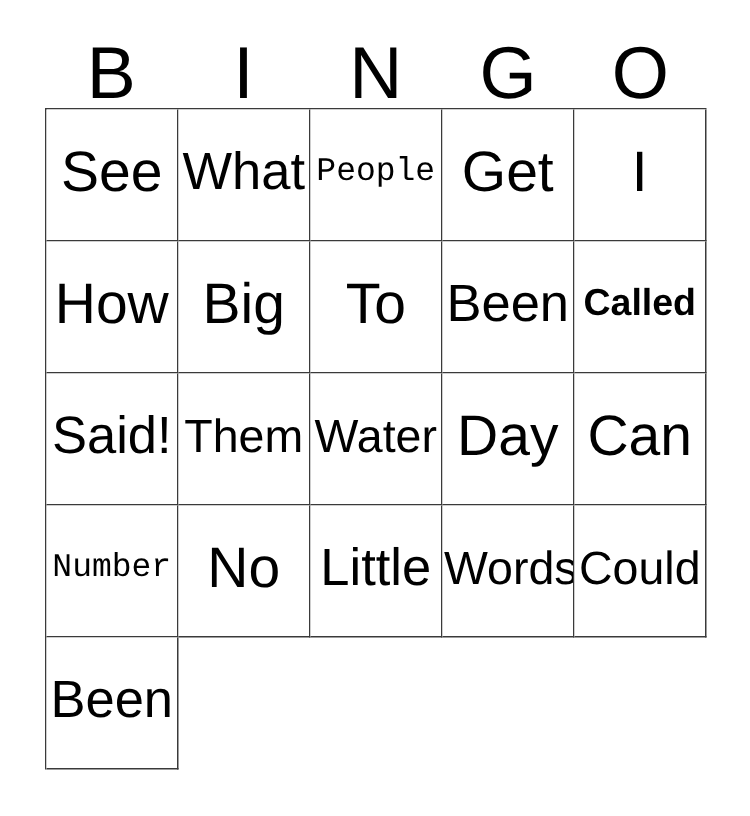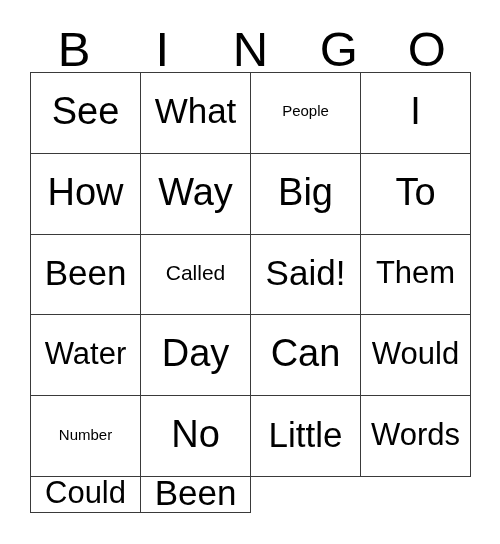--- a/index.html
+++ b/index.html
@@ -50,21 +50,21 @@
   .grid {
     position: absolute;
     left: 30px;
     top: 72px;
     width: 441px;
     height: 441px;
     border-top: 1px solid #3a3a3a;
     border-left: 1px solid #3a3a3a;
     box-sizing: border-box;
     display: grid;
-    grid-template-columns: repeat(4, 1fr);
+    grid-template-columns: repeat(5, 1fr);
     grid-template-rows: repeat(5, 1fr);
     background: #ffffff;
   }
 
   .cell {
     border-right: 1px solid #3a3a3a;
     border-bottom: 1px solid #3a3a3a;
     box-sizing: border-box;
     background: #ffffff;
     display: flex;
@@ -83,22 +83,22 @@
     line-height: 1.0;
     white-space: nowrap;
     position: relative;
     top: -2px;
   }
 
   
   .fs-xl   { font-size: 38px; }
   .fs-lg   { font-size: 35px; }
   .fs-md   { font-size: 31px; }
-  .fs-sm   { font-size: 21px; }
-  .fs-xs   { font-size: 15px; }
+  .fs-sm   { font-size: 25px; font-weight: bold; }
+  .fs-xs   { font-size: 22px; font-family: Liberation Mono, monospace; }
 </style>
 </head>
 <body>
 
 <div class="card">
 
   <div class="header-row">
     <div class="header-cell">B</div>
     <div class="header-cell">I</div>
     <div class="header-cell">N</div>
@@ -111,28 +111,28 @@
     <div class="cell">
       <span class="cell-text fs-xl">See</span>
     </div>
     <div class="cell">
       <span class="cell-text fs-lg">What</span>
     </div>
     <div class="cell">
       <span class="cell-text fs-xs">People</span>
     </div>
     <div class="cell">
+      <span class="cell-text fs-xl">Get</span>
+    </div>
+    <div class="cell">
       <span class="cell-text fs-xl">I</span>
     </div>
 
     <div class="cell">
       <span class="cell-text fs-xl">How</span>
-    </div>
-    <div class="cell">
-      <span class="cell-text fs-xl">Way</span>
     </div>
     <div class="cell">
       <span class="cell-text fs-xl">Big</span>
     </div>
     <div class="cell">
       <span class="cell-text fs-xl">To</span>
     </div>
     <div class="cell">
       <span class="cell-text fs-lg">Been</span>
     </div>
@@ -150,23 +150,20 @@
       <span class="cell-text fs-md">Water</span>
     </div>
 
     <div class="cell">
       <span class="cell-text fs-xl">Day</span>
     </div>
     <div class="cell">
       <span class="cell-text fs-xl">Can</span>
     </div>
     <div class="cell">
-      <span class="cell-text fs-md">Would</span>
-    </div>
-    <div class="cell">
       <span class="cell-text fs-xs">Number</span>
     </div>
     <div class="cell">
       <span class="cell-text fs-xl">No</span>
     </div>
 
     <div class="cell">
       <span class="cell-text fs-lg">Little</span>
     </div>
     <div class="cell">

